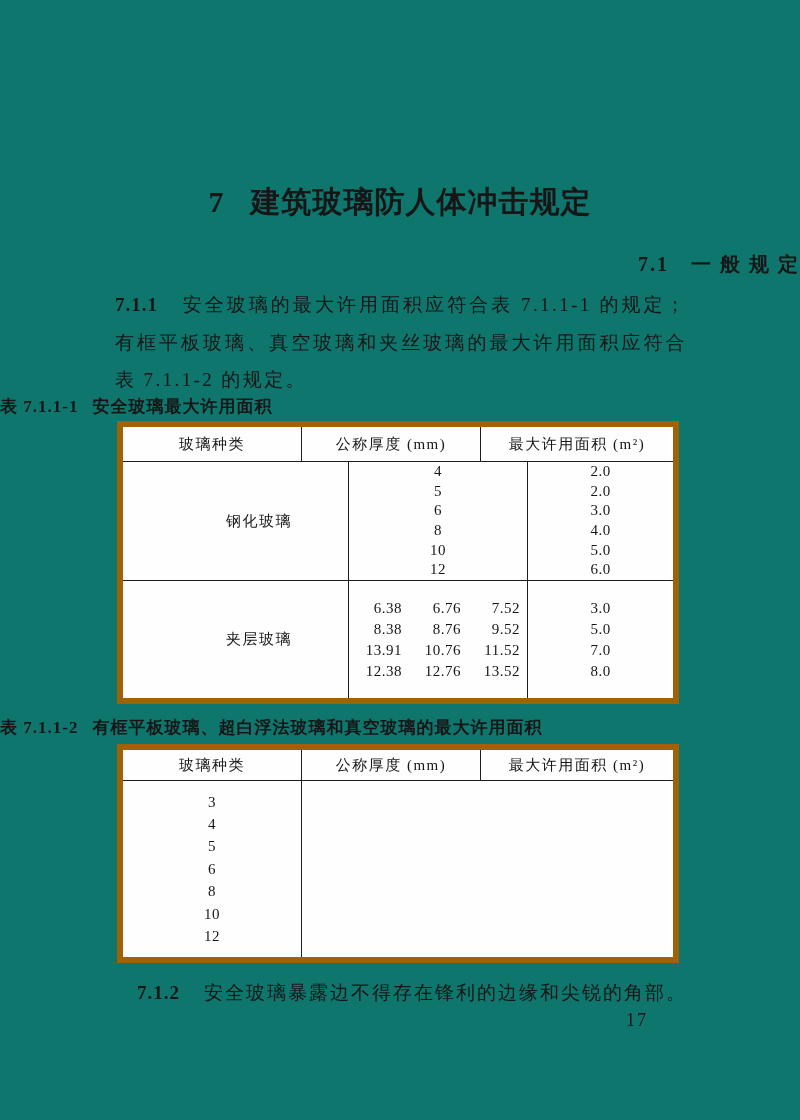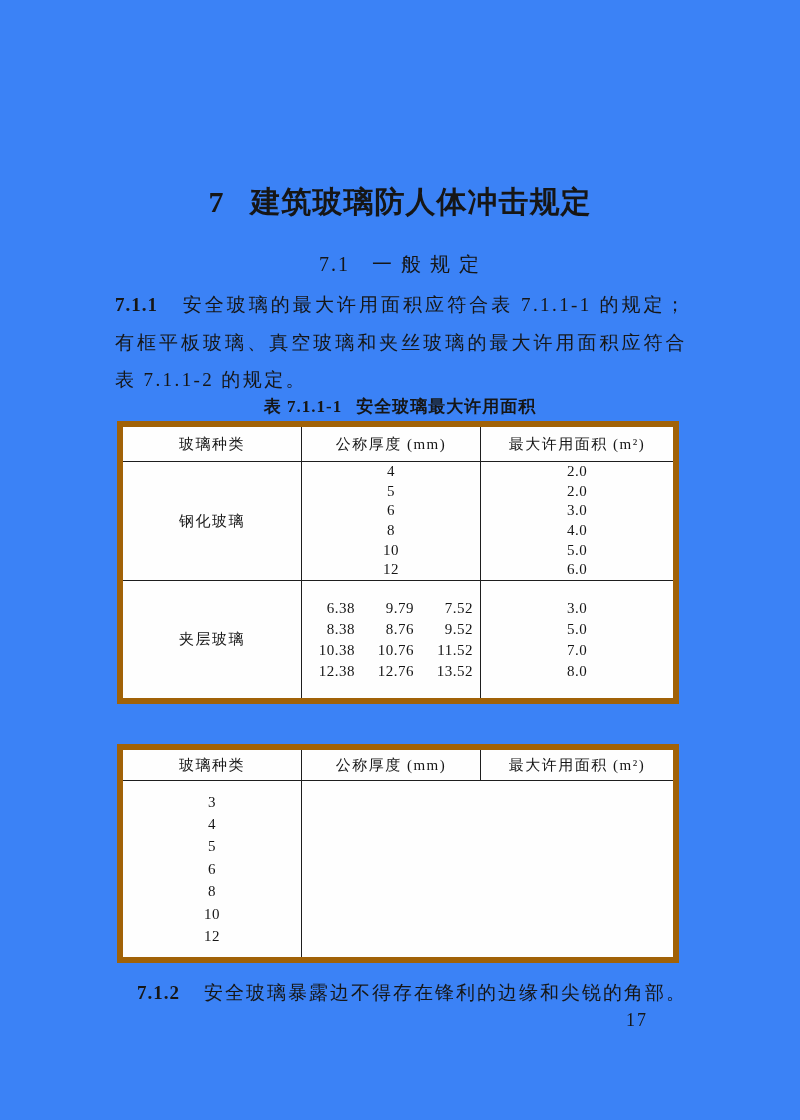--- a/index.html
+++ b/index.html
@@ -1,40 +1,40 @@
 <!DOCTYPE html>
 <html><head>
 <meta charset="utf-8">
 <style>
   html,body { margin:0; padding:0; background:#e8e8e8; }
   .page {
     position:relative; width:800px; height:1120px; margin:0 auto;
-    background:#3b82f6; color:#161616; overflow:hidden;
+    background:#0f766e; color:#161616; overflow:hidden;
     font-family:"Liberation Serif","DejaVu Serif",serif;
   }
   .chapter-title {
     position:absolute; top:182px; left:0; width:100%;
     text-align:center; font-size:30px; font-weight:bold; letter-spacing:1px;
     white-space:nowrap;
   }
   .chapter-title .gap { display:inline-block; width:26px; }
   .section-title {
     position:absolute; top:251px; left:0; width:100%;
-    text-align:center; font-size:20px; font-weight:normal; letter-spacing:2px;
+    text-align:right; font-size:20px; font-weight:bold; letter-spacing:2px;
   }
   .clause {
     position:absolute; left:115px; width:572px; margin:0;
     font-size:19px; line-height:37.5px; text-align:justify;
     letter-spacing:2.4px;
   }
   .clause-711 { top:286px; }
   .clause-712 { top:974px; text-align:right; letter-spacing:2px; }
   .clause .num { font-weight:bold; letter-spacing:1px; margin-right:24px; }
   .tcaption {
-    position:absolute; left:0; width:100%; text-align:center;
+    position:absolute; left:0; width:100%; 
     font-weight:bold; font-size:17px; letter-spacing:1px;
   }
   .tcaption .gap { display:inline-block; width:14px; }
   .tcap1 { top:395px; }
   .tcap2 { top:716px; }
   .tbl {
     position:absolute; left:117px; width:550px; background:#fefefe;
     border:6px solid #a16207; font-size:15px; box-sizing:content-box;
   }
   .tbl1 { top:421px; }
@@ -51,21 +51,21 @@
   .hc { letter-spacing:1.5px; }
   .tbl1 .thead { height:34px; }
   .tbl2 .thead { height:30px; }
   .tbl1 .g1 { height:118px; }
   .tbl1 .g2 { height:117px; }
   .tbl2 .g1 { height:176px; }
   .tline { letter-spacing:0.5px; }
   .tbl1 .g1 .tline { line-height:19.6px; }
   .tbl1 .g2 .tline { line-height:21px;align-items:flex-end; }
   .tbl2 .g1 .tline { line-height:22.4px; }
-  .typelabel { letter-spacing:1.5px; }
+  .typelabel { letter-spacing:1.5px;margin-left:47px; }
   .typelines .tline { line-height:22.4px; letter-spacing:1.5px; }
   .trio { display:flex; }
   .trio span { display:inline-block; width:46px; text-align:right; }
   .trio span + span { margin-left:13px; }
   .page-number {
     position:absolute; top:1010px; left:626px;
     font-size:18px; letter-spacing:2px;
   }
 </style>
 </head>
@@ -110,48 +110,51 @@
         <div class="tline">4.0</div>
         <div class="tline">5.0</div>
         <div class="tline">6.0</div>
       </div>
     </div>
     <div class="trow g2">
       <div class="cell c1 typelabel">夹层玻璃</div>
       <div class="cell c2">
         <div class="tline trio">
           <span>6.38</span>
-            <span>9.79</span>
+            <span>6.76</span>
             <span>7.52</span>
         </div>
         <div class="tline trio">
           <span>8.38</span>
             <span>8.76</span>
             <span>9.52</span>
         </div>
         <div class="tline trio">
-          <span>10.38</span>
+          <span>13.91</span>
             <span>10.76</span>
             <span>11.52</span>
         </div>
         <div class="tline trio">
           <span>12.38</span>
             <span>12.76</span>
             <span>13.52</span>
         </div>
       </div>
       <div class="cell c3">
         <div class="tline">3.0</div>
         <div class="tline">5.0</div>
         <div class="tline">7.0</div>
         <div class="tline">8.0</div>
       </div>
     </div>
   </div>
 
+  <div class="tcaption tcap2">
+    <span>表 7.1.1-2</span><span class="gap"></span><span>有框平板玻璃、超白浮法玻璃和真空玻璃的最大许用面积</span>
+  </div>
 
   <div class="tbl tbl2">
     <div class="trow thead">
       <div class="cell c1 hc">玻璃种类</div>
       <div class="cell c2 hc">公称厚度 (mm)</div>
       <div class="cell c3 hc">最大许用面积 (m²)</div>
     </div>
     <div class="trow g1">
       <div class="cell c2">
         <div class="tline">3</div>

